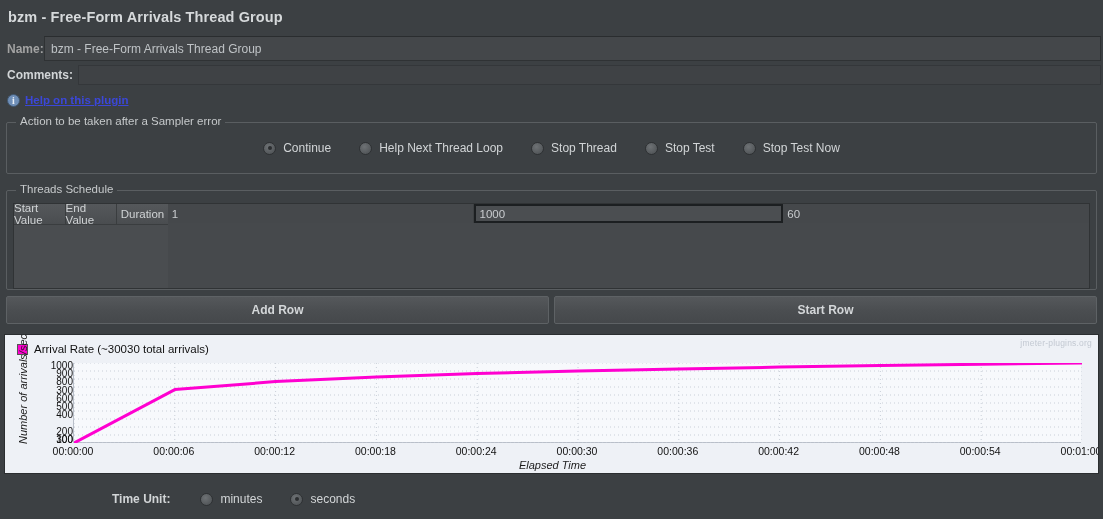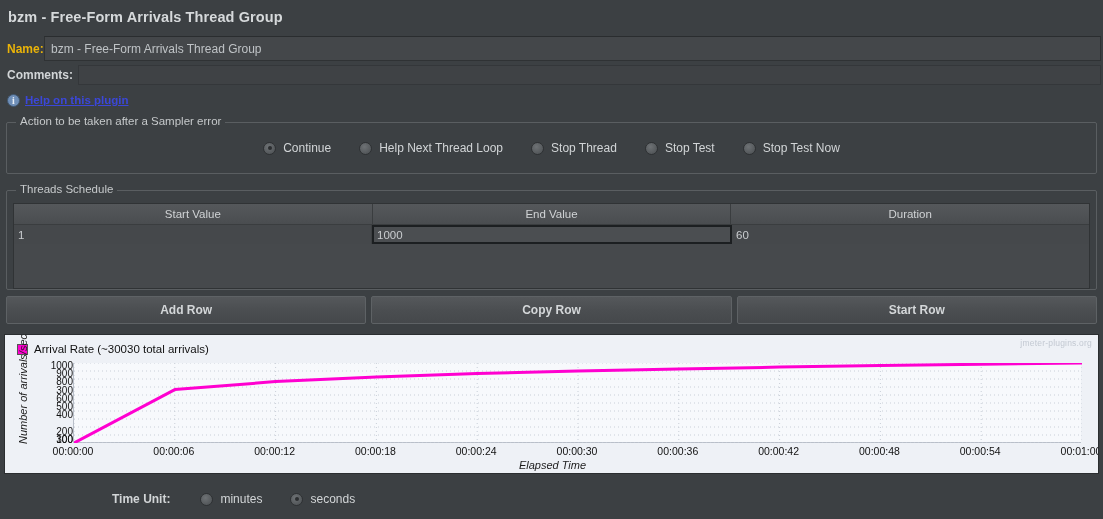--- a/index.html
+++ b/index.html
@@ -32,21 +32,21 @@
   }
 
   
   .name-row {
     position: absolute; left: 0; top: 36px;
     width: 1103px; height: 25px;
     display: flex; align-items: center;
   }
   .name-label {
     width: 44px; padding-left: 7px;
-    font-size: 12px; font-weight: bold; color: #eab308;
+    font-size: 12px; font-weight: bold; color: #a3a3a3;
   }
   .name-field {
     flex: 1; height: 25px; margin-right: 2px;
     background: #44474a;
     border: 1px solid #2f3234;
     border-top-color: #2a2d2f;
     display: flex; align-items: center;
     padding-left: 6px;
     font-size: 12px; color: #bfc3c6;
   }
@@ -132,21 +132,21 @@
     width: 4px; height: 4px; border-radius: 50%;
     background: #2b2e30;
   }
 
   
   .sched-table {
     position: absolute; left: 6px; top: 12px;
     width: 1077px; height: 86px;
     background: #4a4d50;
     border: 1px solid #303335;
-    display: flex; flex-direction: column;
+    display: flex; flex-direction: row;
   }
   .sched-head { display: flex; height: 21px; }
   .sched-head .th {
     flex: 1;
     display: flex; align-items: center; justify-content: center;
     font-size: 11.5px; color: #d0d3d5;
     background: linear-gradient(to bottom, #55585b 0%, #4a4d50 100%);
     border-right: 1px solid #3a3d3f;
     border-bottom: 1px solid #3a3d3f;
   }
@@ -329,21 +329,20 @@
           <div class="td editing">1000</div>
           <div class="td">60</div>
         </div>
         <div class="sched-filler"></div>
       </div>
     </div>
   </div>
 
   <div class="btn-row">
     <div class="btn">Add Row</div>
-    <div class="btn">Copy Row</div>
     <div class="btn">Start Row</div>
   </div>
 
   <div class="chart-outer">
     <div class="chart-legend">
       <span class="legend-swatch"></span>
       <span>Arrival Rate (~30030 total arrivals)</span>
     </div>
     <div class="watermark">jmeter-plugins.org</div>
 

